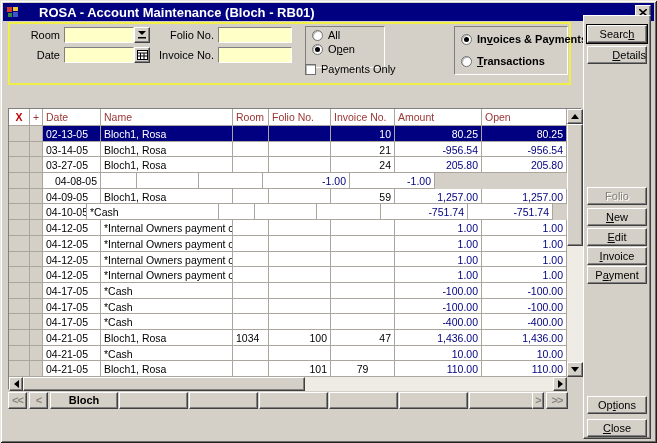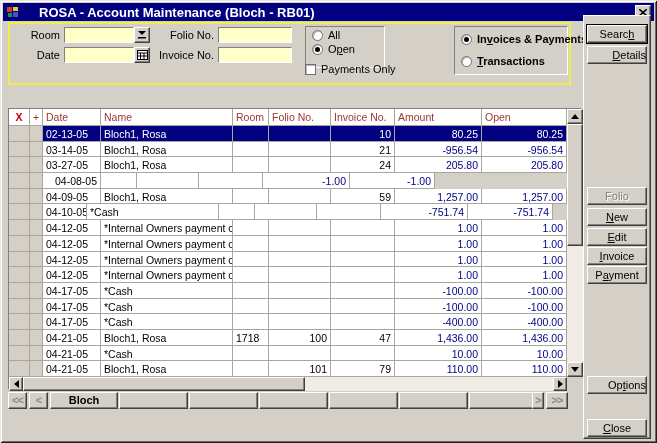--- a/index.html
+++ b/index.html
@@ -330,21 +330,21 @@
           <div class="c cw t-right" style="width: 62px;"></div>
           <div class="c cw t-right" style="width: 64px;"></div>
           <div class="c cw t-right amt" style="width: 87px;">-400.00</div>
           <div class="c cw t-right amt" style="width: 85px;">-400.00</div>
         </div>
         <div class="grow">
           <div class="c cg t-center" style="width: 21px;"></div>
           <div class="c cg t-center" style="width: 13px;"></div>
           <div class="c cw " style="width: 58px;">04-21-05</div>
           <div class="c cw " style="width: 132px;">Bloch1, Rosa</div>
-          <div class="c cw " style="width: 36px;">1718</div>
+          <div class="c cw " style="width: 36px;">1034</div>
           <div class="c cw t-right" style="width: 62px;">100</div>
           <div class="c cw t-right" style="width: 64px;">47</div>
           <div class="c cw t-right amt" style="width: 87px;">1,436.00</div>
           <div class="c cw t-right amt" style="width: 85px;">1,436.00</div>
         </div>
         <div class="grow">
           <div class="c cg t-center" style="width: 21px;"></div>
           <div class="c cg t-center" style="width: 13px;"></div>
           <div class="c cw " style="width: 58px;">04-21-05</div>
           <div class="c cw " style="width: 132px;">*Cash</div>
@@ -354,21 +354,21 @@
           <div class="c cw t-right amt" style="width: 87px;">10.00</div>
           <div class="c cw t-right amt" style="width: 85px;">10.00</div>
         </div>
         <div class="grow">
           <div class="c cg t-center" style="width: 21px;"></div>
           <div class="c cg t-center" style="width: 13px;"></div>
           <div class="c cw " style="width: 58px;">04-21-05</div>
           <div class="c cw " style="width: 132px;">Bloch1, Rosa</div>
           <div class="c cw " style="width: 36px;"></div>
           <div class="c cw t-right" style="width: 62px;">101</div>
-          <div class="c cw t-right" style="width: 64px;">79</div>
+          <div class="c cw t-right" style="width: 64px; text-align: center;">79</div>
           <div class="c cw t-right amt" style="width: 87px;">110.00</div>
           <div class="c cw t-right amt" style="width: 85px;">110.00</div>
         </div>
       </div>
 
     <div class="vscroll">
       <span class="sbtn" style="left:0;top:0;width:16px;height:15px;">
           <span class="tri-up"></span>
         </span>
       <span class="thumb" style="left:0;top:15px;width:16px;height:122px;"></span>
@@ -397,17 +397,17 @@
   </div>
 
   <div class="action-panel">
     <button class="btn default" style="top:9px;">Searc<u>h</u></button>
     <button class="btn" style="top:30px;text-align:right;"><u>D</u>etails</button>
     <button class="btn disabled" style="top:171px;">Folio</button>
     <button class="btn" style="top:192px;"><u>N</u>ew</button>
     <button class="btn" style="top:212px;"><u>E</u>dit</button>
     <button class="btn" style="top:231px;"><u>I</u>nvoice</button>
     <button class="btn" style="top:250px;">P<u>a</u>yment</button>
-    <button class="btn" style="top:360px;text-align:right;">Op<u>t</u>ions</button>
+    <button class="btn" style="top:380px;">Op<u>t</u>ions</button>
     <button class="btn" style="top:403px;"><u>C</u>lose</button>
   </div>
 
 </div>
 
 </body></html>

